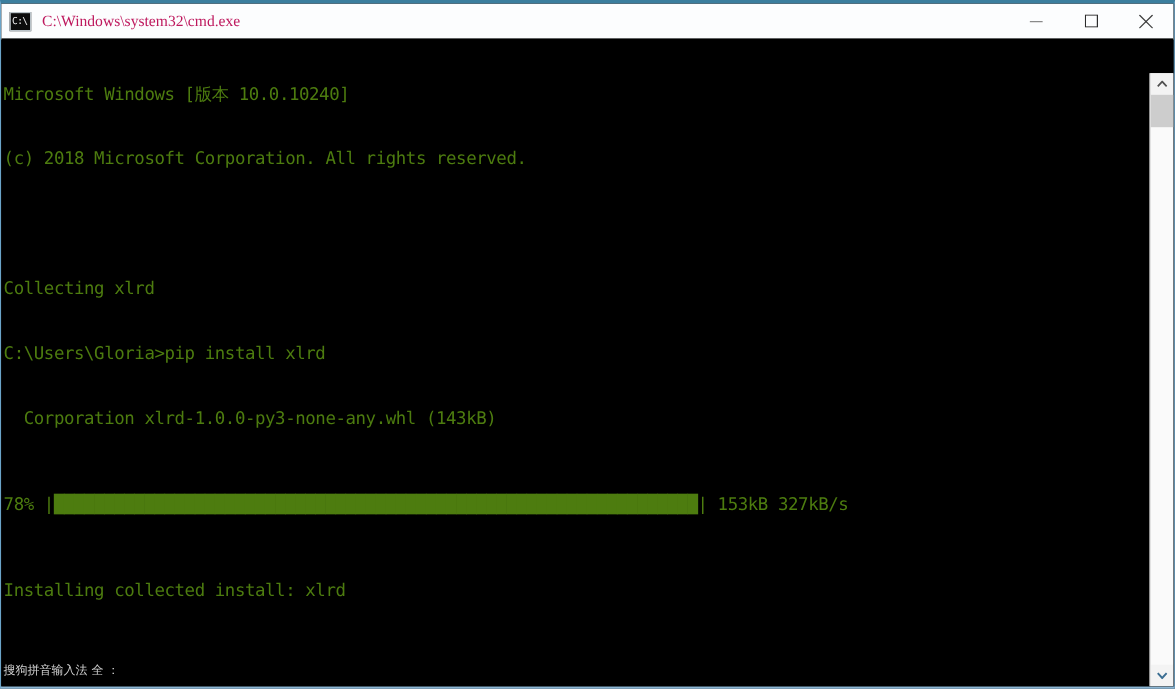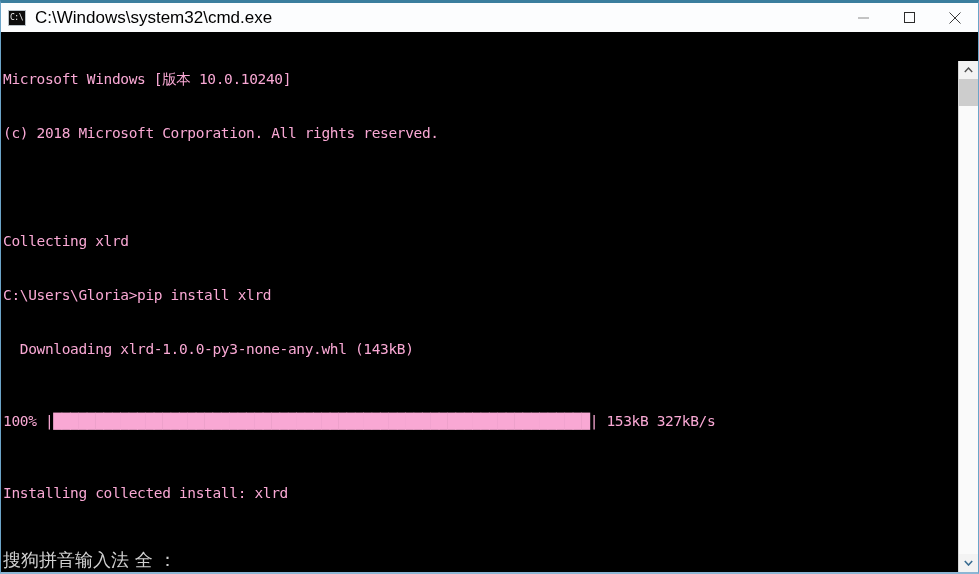--- a/index.html
+++ b/index.html
@@ -60,23 +60,23 @@
     top: 2px;
     color: #f0f0f0;
     font-family: "DejaVu Sans Mono", "Liberation Mono", monospace;
     font-size: 8px;
     line-height: 9px;
     letter-spacing: -0.5px;
     white-space: nowrap;
   }
   .title-text {
     margin-left: 9px;
-    font-family: Liberation Sans, sans-serif;
-    font-size: 17px;
-    color: #000000;
+    font-family: Liberation Serif, serif;
+    font-size: 13px;
+    color: #be185d;
     white-space: nowrap;
     overflow: hidden;
     text-overflow: ellipsis;
   }
 
   .win-buttons {
     display: flex;
     height: 29px;
     flex: 0 0 auto;
   }
@@ -99,41 +99,41 @@
     bottom: 0;
     background: #000000;
     overflow: hidden;
   }
   .screen {
     position: absolute;
     left: 2px;
     top: 2px;
     right: 22px;
     bottom: 0;
-    color: #f9a8d4;
+    color: #4d7c0f;
     font-family: "DejaVu Sans Mono", "Liberation Mono", monospace;
     font-size: 14.5px;
     line-height: 18px;
     letter-spacing: -0.35px;
     white-space: pre;
   }
   .line { height: 18px; white-space: pre; }
   .line.blank { color: transparent; }
 
   
   .bar-blocks { letter-spacing: -0.35px; }
 
   
   .ime-line {
     position: absolute;
     left: 2px;
     bottom: 3px;
     color: #d0d0d0;
     font-family: "DejaVu Sans", "Liberation Sans", sans-serif;
-    font-size: 18px;
+    font-size: 10px;
     line-height: 18px;
     white-space: pre;
   }
 
   
   .scrollbar {
     position: absolute;
     top: 29px;
     right: 0;
     width: 20px;
@@ -203,23 +203,23 @@
   </div>
 
   <div class="console">
 
     <div class="screen">
       <div class="line">Microsoft Windows [版本 10.0.10240]</div>
       <div class="line">(c) 2018 Microsoft Corporation. All rights reserved.</div>
       <div class="line blank"></div>
       <div class="line">Collecting xlrd</div>
       <div class="line">C:\Users\Gloria&gt;pip install xlrd</div>
-      <div class="line">  Downloading xlrd-1.0.0-py3-none-any.whl (143kB)</div>
-
-      <div class="line"><span>100%</span><span>&nbsp;</span><span>|</span><span class="bar-blocks">████████████████████████████████████████████████████████████████</span><span>|</span><span>&nbsp;</span><span>153kB</span><span>&nbsp;</span><span>327kB/s</span></div>
+      <div class="line">  Corporation xlrd-1.0.0-py3-none-any.whl (143kB)</div>
+
+      <div class="line"><span>78%</span><span>&nbsp;</span><span>|</span><span class="bar-blocks">████████████████████████████████████████████████████████████████</span><span>|</span><span>&nbsp;</span><span>153kB</span><span>&nbsp;</span><span>327kB/s</span></div>
 
       <div class="line">Installing collected install: xlrd</div>
       
 
       
     </div>
 
     <div class="ime-line">搜狗拼音输入法 全 ：</div>
 
     <div class="scrollbar">

